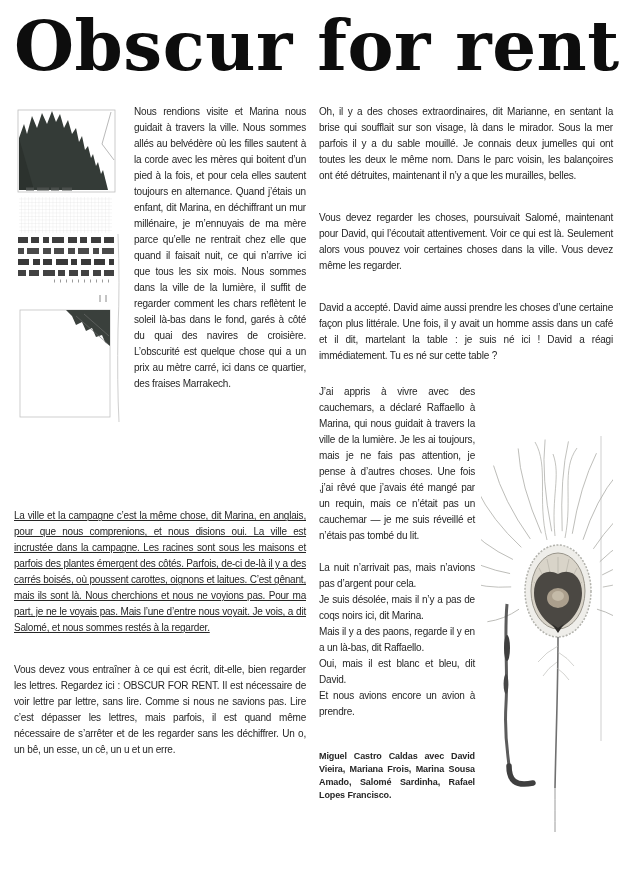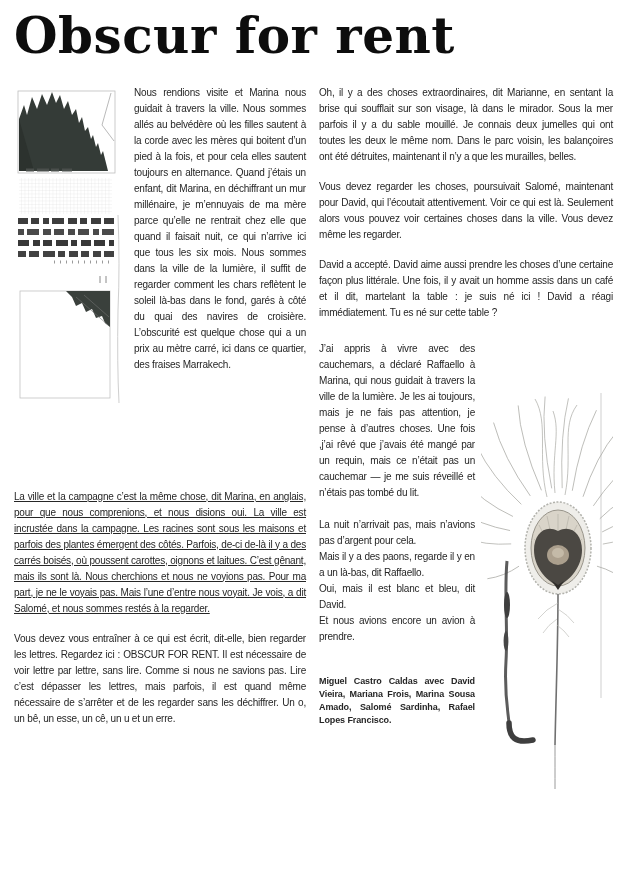--- a/index.html
+++ b/index.html
@@ -9,40 +9,40 @@
     box-sizing:border-box;
     padding:10px 14px 0 14px;
     background:#ffffff;
     font-family:"Liberation Sans",sans-serif;
     color:#262626;
     overflow:hidden;
   }
   .page-title{
     font-family:"DejaVu Serif",serif;
     font-weight:700;
-    font-size:50px;
+    font-size:69px;
     line-height:1.05;
     letter-spacing:0.5px;
     color:#0d0d0d;
     margin:0 0 22px 0;
     white-space:nowrap;
   }
   .columns{display:flex;gap:13px;align-items:flex-start;}
   .col{box-sizing:border-box;}
   .col-left{flex:0 0 292px;width:292px;}
   .col-right{flex:0 0 294px;width:294px;}
   .para, .dline{
     font-size:10px;
     line-height:16px;
     letter-spacing:-0.2px;
     text-align:justify;
     margin:0;
     color:#262626;
   }
-  .para + .para{margin-top:14px;}
+  .para + .para{margin-top:26px;}
   .ill-left{
     float:left;
     width:112px;height:400px;
     margin:0 8px 4px 0;
   }
   .clear-left{clear:left;margin-top:14px;text-decoration:underline;}
   .wrapzone{margin-top:20px;}
   .ill-feather{
     float:right;
     width:132px;height:400px;
@@ -208,20 +208,21 @@
               <ellipse cx="25" cy="248" rx="2.4" ry="10" fill="#474747"></ellipse>
               <path d="M28,330 C28,344 34,351 52,347" fill="none" stroke="#3f3f3f" stroke-width="5.5" stroke-linecap="round"></path>
             </g>
           </svg>
         </div>
 
         <p class="para">J’ai appris à vivre avec des cauchemars, a déclaré Raffaello à Marina, qui nous guidait à travers la ville de la lumière. Je les ai toujours, mais je ne fais pas attention, je pense à d’autres choses. Une fois ,j’ai rêvé que j’avais été mangé par un requin, mais ce n’était pas un cauchemar — je me suis réveillé et n’étais pas tombé du lit.</p>
 
         <div class="dialogue">
           <div class="dline">La nuit n’arrivait pas, mais n’avions pas d’argent pour cela.</div>
+          <div class="dline">Je suis désolée, mais il n’y a pas de coqs noirs ici, dit Marina.</div>
           <div class="dline">Mais il y a des paons, regarde il y en a un là-bas, dit Raffaello.</div>
           <div class="dline">Oui, mais il est blanc et bleu, dit David.</div>
           <div class="dline">Et nous avions encore un avion à prendre.</div>
         </div>
 
         <div class="credits">
           <div class="cline">Miguel Castro Caldas avec David Vieira, Mariana Frois, Marina Sousa Amado, Salomé Sardinha, Rafael Lopes Francisco.</div>
 
         </div>
       </div>

